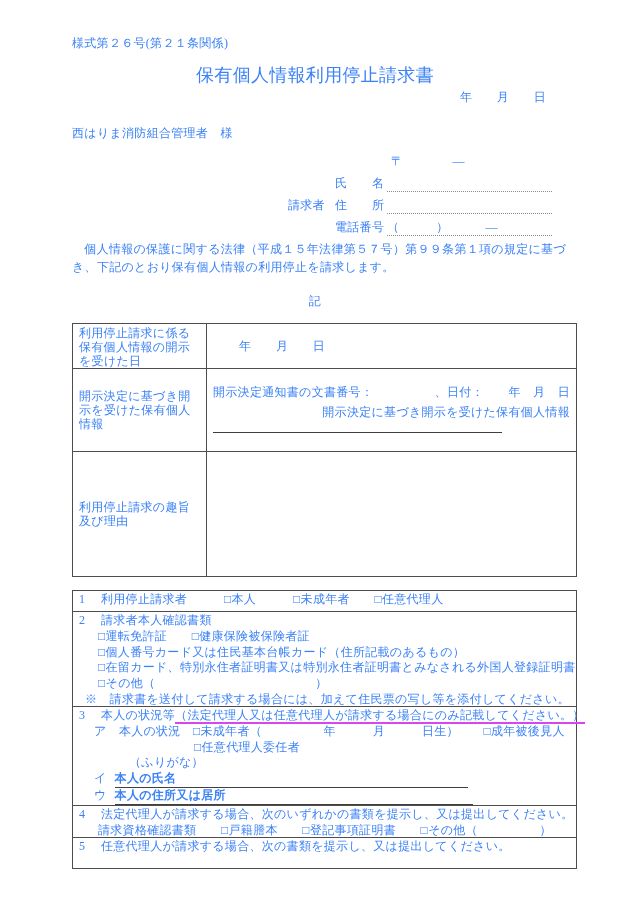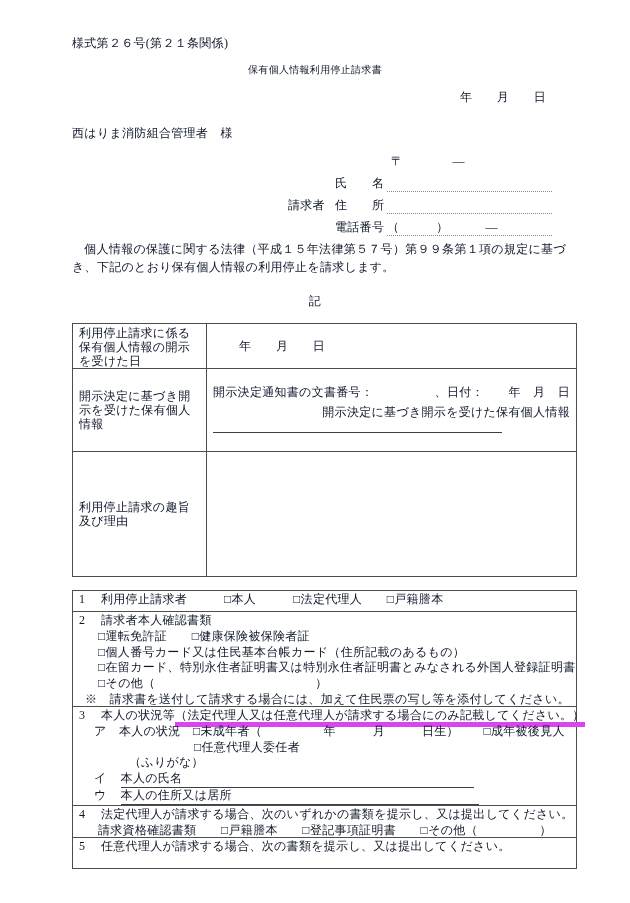--- a/index.html
+++ b/index.html
@@ -2,28 +2,28 @@
 <html lang="ja"><head>
 <meta charset="utf-8">
 <style>
   html,body{margin:0;padding:0;background:#e8e8e8;}
   .page{
     position:relative;
     width:630px;height:903px;
     margin:0 auto;
     background:#ffffff;
     font-family:"Liberation Serif","DejaVu Serif",serif;
-    color:#0f172a;
+    color:#3b82f6;
     font-size:12px;
     letter-spacing:0.3px;
     overflow:hidden;
   }
   .abs{position:absolute;}
   .form-number{left:72px;top:35px;}
-  .doc-title{left:0;top:63px;width:100%;text-align:center;font-size:10px;}
+  .doc-title{left:0;top:63px;width:100%;text-align:center;font-size:18px;}
   .date-line{right:84px;top:89px;}
   .addressee{left:72px;top:125px;}
 
   
   .requester{left:288px;top:148px;width:264px;}
   .req-row{display:flex;align-items:flex-end;height:22px;}
   .postal-line{margin-left:103px;}
   .req-who{width:47px;flex:none;}
   .req-label{width:50px;flex:none;}
   .dotline{flex:1;border-bottom:1.5px dotted #8a8a8a;margin-left:2px;height:15px;}
@@ -49,22 +49,22 @@
   .t2{left:72px;top:590px;width:505px;border:1px solid #4d4d4d;box-sizing:border-box;background:#fff;}
   .t2r{box-sizing:border-box;padding:1px 4px 0 6px;line-height:15.8px;}
   .t2r + .t2r{border-top:1px solid #4d4d4d;}
   .num{display:inline-block;width:22px;}
   .line{white-space:nowrap;}
   .ind-item{margin-left:19px;}
   .ind-note{margin-left:6px;}
   .ind-a{margin-left:15px;}
   .ind-a2{margin-left:115px;}
   .ind-furigana{margin-left:50px;}
-  .ul-note{border-bottom:5px solid #d946ef;}
-  .ul-fill{display:inline-block;border-bottom:1px solid #3f3f3f;margin-left:14px;vertical-align:baseline;}
+  .ul-note{border-bottom:2px solid #d946ef;}
+  .ul-fill{display:inline-block;border-bottom:1px solid #3f3f3f;margin-left:8px;vertical-align:baseline;font-weight:bold;}
   .ul-i{width:353px;}
   .ul-u{width:358px;}
 </style>
 </head>
 <body>
 
 <div class="page">
 
   <div class="abs form-number">様式第２６号(第２１条関係)</div>
   <div class="abs doc-title">保有個人情報利用停止請求書</div>
@@ -122,21 +122,21 @@
       <div class="t1l center">
         <span>利用停止請求の趣旨及び理由</span>
       </div>
     </div>
   </div>
 
   <div class="abs t2">
 
     <div class="t2r" style="height:20px">
       <div class="line">
-        <span class="num">1</span><span>利用停止請求者　　　□本人　　　□法定代理人　　□戸籍謄本</span>
+        <span class="num">1</span><span>利用停止請求者　　　□本人　　　□未成年者　　□任意代理人</span>
       </div>
     </div>
 
     <div class="t2r" style="height:95px">
       <div class="line">
         <span class="num">2</span><span>請求者本人確認書類</span>
       </div>
       <div class="line ind-item">□運転免許証　　□健康保険被保険者証</div>
       <div class="line ind-item">□個人番号カード又は住民基本台帳カード（住所記載のあるもの）</div>
       <div class="line ind-item">□在留カード、特別永住者証明書又は特別永住者証明書とみなされる外国人登録証明書</div>

